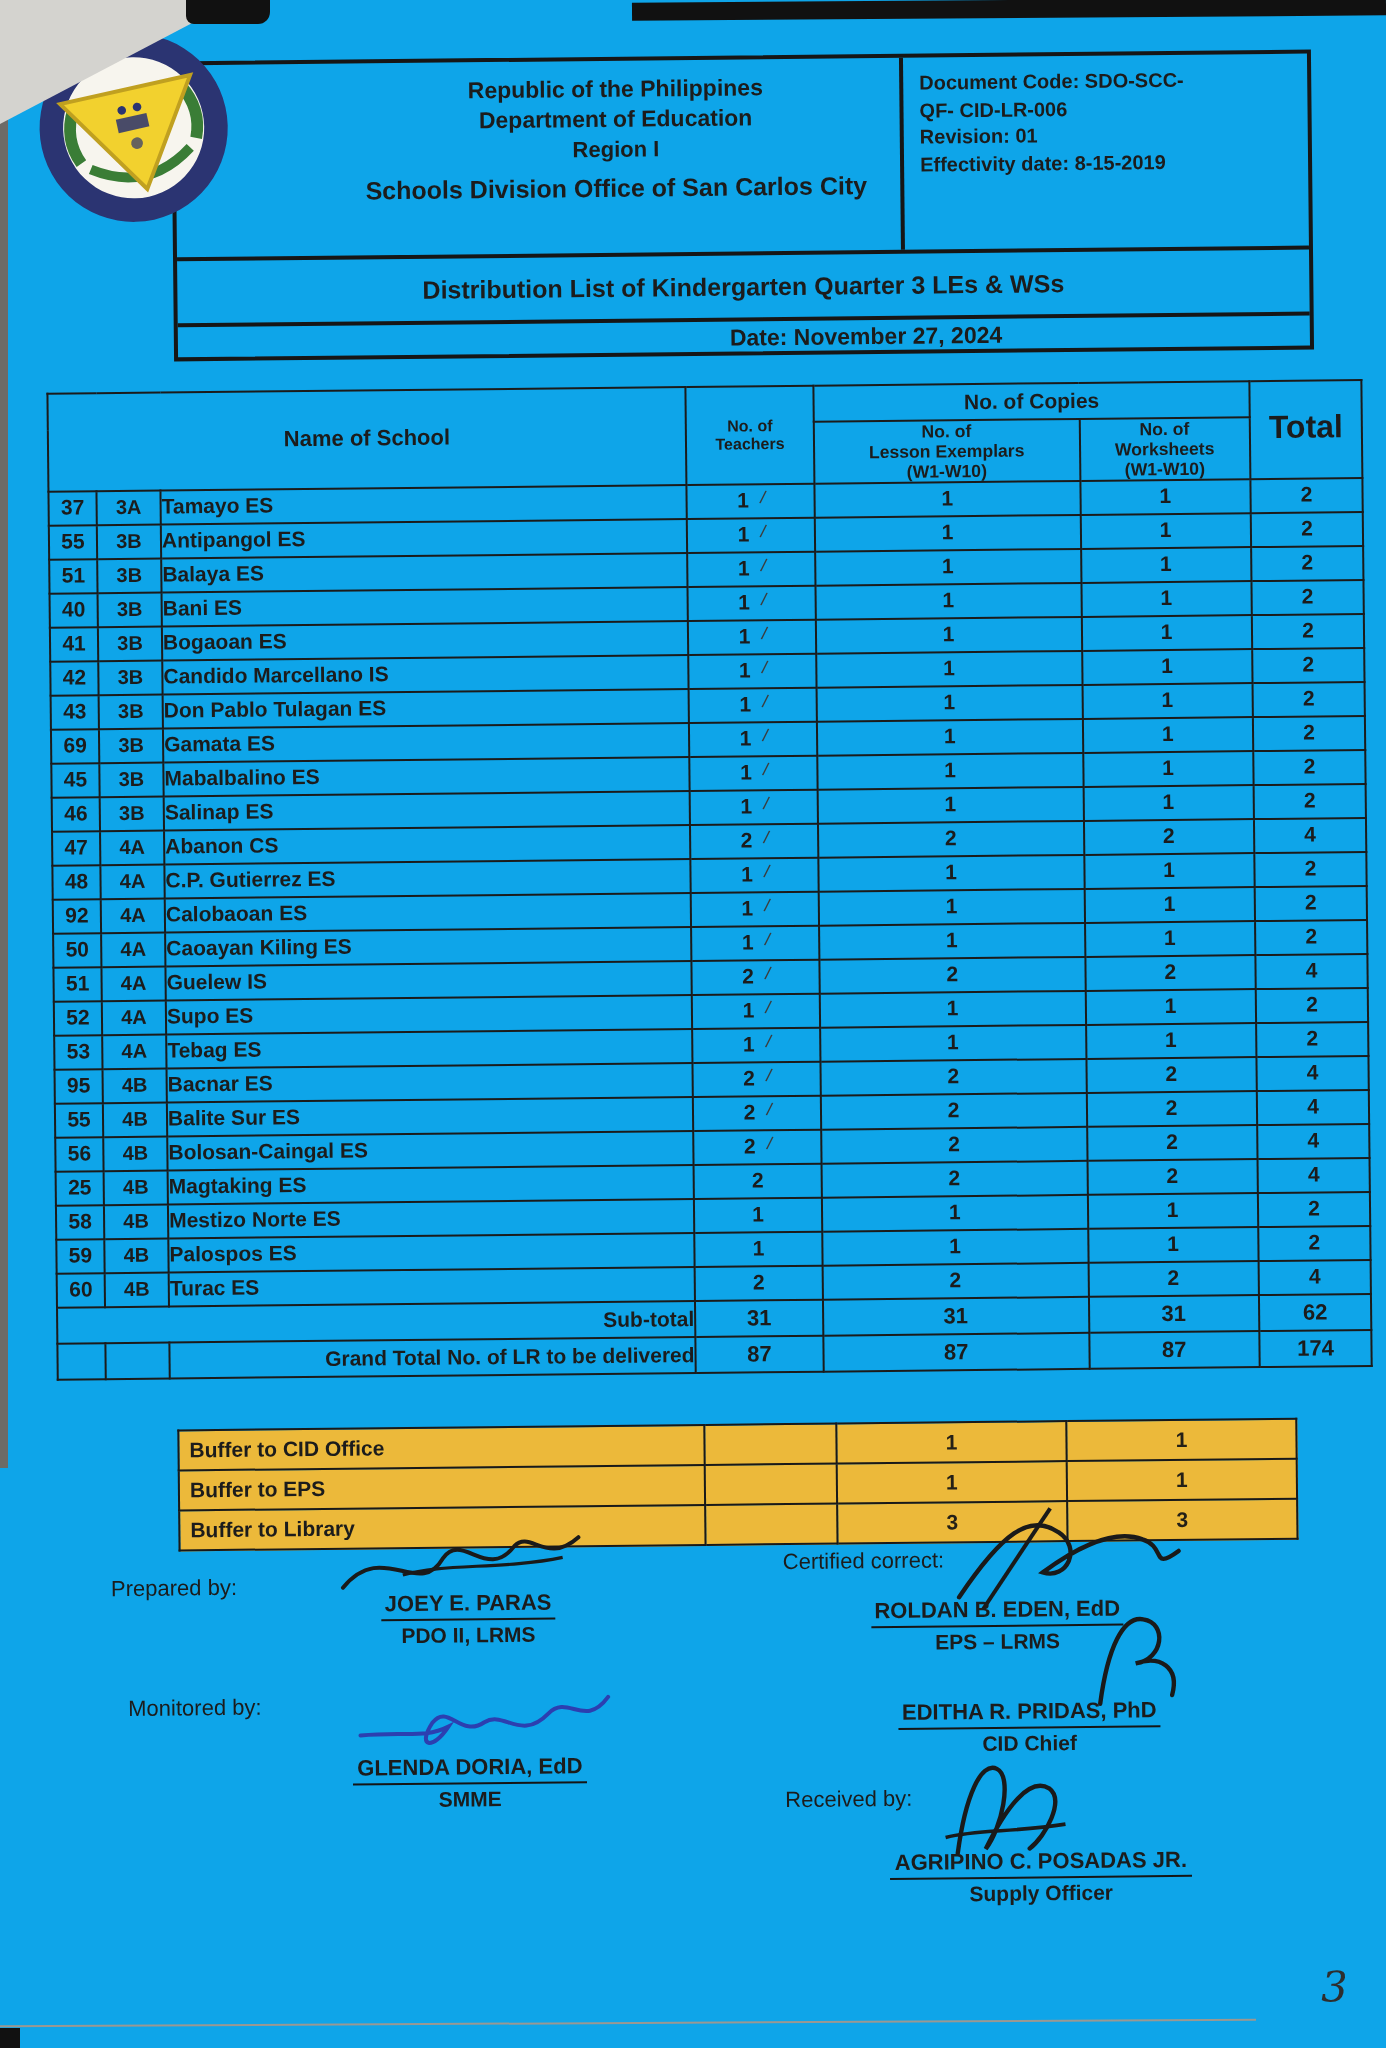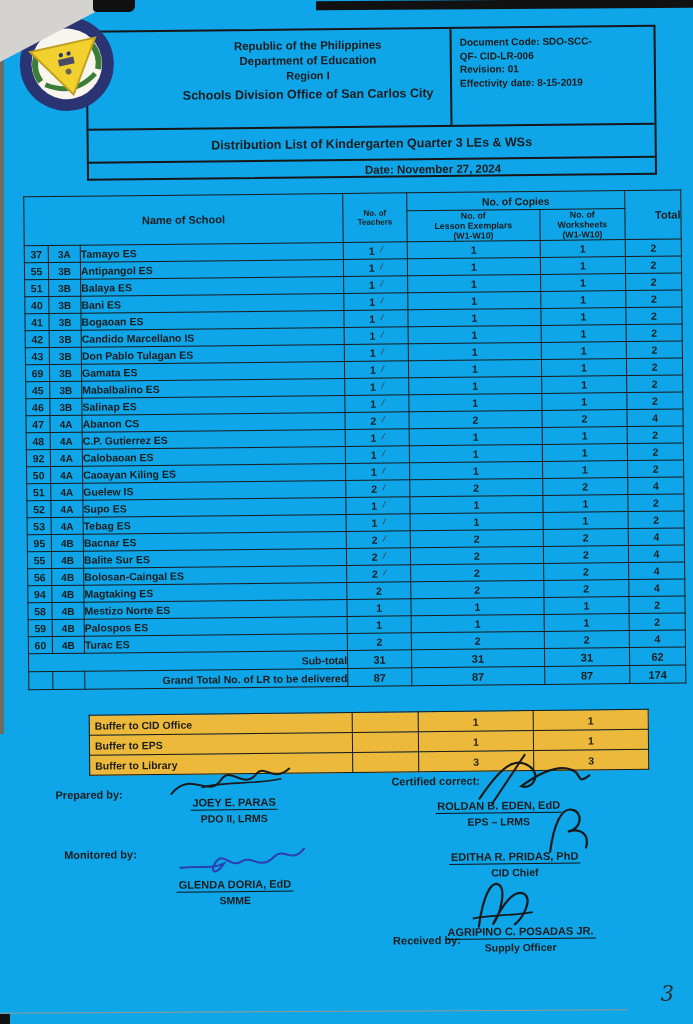--- a/index.html
+++ b/index.html
@@ -36,38 +36,38 @@
 
   
   table{border-collapse:collapse;}
   .main-table{position:absolute;left:26px;top:193px;width:658px;}
   .main-table th,.main-table td{border:1.6px solid #1b1b1b;padding:0;}
   .main-table th{font-weight:700;}
   .th-name{font-size:11px;}
   .th-teachers{font-size:8px;line-height:9px;width:63px;}
   .th-copies{font-size:10.5px;height:17px;}
   .th-sub{font-size:8.8px;line-height:10px;}
-  .th-total{font-size:11px;width:55px;text-align:right;}
+  .th-total{font-size:16px;width:55px;}
   .cell-no{width:23px;text-align:center;font-size:10.5px;font-weight:800;height:16px;}
   .cell-dist{width:31px;text-align:center;font-size:10px;font-weight:700;}
   .cell-name{width:262px;text-align:left;font-size:10.5px;font-weight:700;padding-left:3px;}
   .cell-num{text-align:center;font-size:10.5px;font-weight:700;}
   .tick{display:inline-block;font-weight:400;font-size:9px;transform:rotate(12deg) translateY(-2px);margin-left:5px;color:#3c3c3c;}
   .sum-label{text-align:right;font-size:10.5px;font-weight:700;padding-right:4px;}
   .sum-val{text-align:center;font-size:11px;font-weight:800;height:17px;}
 
   
   .buffer-table{position:absolute;left:86px;top:712px;}
   .buffer-table td{border:1.6px solid #191919;background:#ecb93a;height:17px;}
   .buf-label{width:256px;font-size:10.5px;font-weight:700;padding-left:5px;text-align:left;}
   .buf-teachers{width:63px;}
   .buf-val{width:112px;text-align:center;font-size:10.5px;font-weight:800;color:#242017;}
 
   
-  .flabel{position:absolute;font-weight:700;font-size:11px;}
+  .flabel{position:absolute;font-weight:400;font-size:11px;}
   .fname{position:absolute;text-align:center;font-weight:700;font-size:11px;}
   .fname span{display:inline-block;border-bottom:1.6px solid #151515;padding:0 2px 1px 2px;}
   .ftitle{position:absolute;text-align:center;font-weight:700;font-size:10.5px;}
   .sig{position:absolute;}
   .page-num{position:absolute;left:655px;top:985px;font-family:"DejaVu Serif", serif;font-style:italic;font-size:21px;color:#2e2e2e;}
 </style>
 </head>
 <body>
 
 <div class="page">
@@ -309,21 +309,21 @@
           <tr>
             <td class="cell-no">56</td>
             <td class="cell-dist">4B</td>
             <td class="cell-name">Bolosan-Caingal ES</td>
             <td class="cell-num">2<span class="tick">/</span></td>
             <td class="cell-num">2</td>
             <td class="cell-num">2</td>
             <td class="cell-num">4</td>
           </tr>
           <tr>
-            <td class="cell-no">94</td>
+            <td class="cell-no">25</td>
             <td class="cell-dist">4B</td>
             <td class="cell-name">Magtaking ES</td>
             <td class="cell-num">2</td>
             <td class="cell-num">2</td>
             <td class="cell-num">2</td>
             <td class="cell-num">4</td>
           </tr>
           <tr>
             <td class="cell-no">58</td>
             <td class="cell-dist">4B</td>
@@ -417,21 +417,21 @@
     </svg>
     <div class="fname" style="left:390px;top:801px;width:210px;"><span>ROLDAN B. EDEN, EdD</span></div>
     <div class="ftitle" style="left:390px;top:817px;width:210px;">EPS – LRMS</div>
 
     <svg class="sig" style="left:528px;top:806px;" width="70" height="52">
       <path d="M18,48 C22,20 30,4 40,6 C52,8 50,26 36,28 C48,24 58,30 54,44" stroke="#1a1a1a" stroke-width="2.2" fill="none" stroke-linecap="round"></path>
     </svg>
     <div class="fname" style="left:398px;top:852px;width:225px;"><span>EDITHA R. PRIDAS, PhD</span></div>
     <div class="ftitle" style="left:398px;top:868px;width:225px;">CID Chief</div>
 
-    <div class="flabel" style="left:388px;top:895px;margin-top:40px;">Received by:</div>
+    <div class="flabel" style="left:388px;top:895px;">Received by:</div>
     <svg class="sig" style="left:458px;top:876px;" width="90" height="58">
       <path d="M16,52 C20,24 28,6 36,10 C44,14 38,40 30,50 C40,30 52,14 62,20 C70,26 60,44 52,50" stroke="#1a1a1a" stroke-width="2.2" fill="none" stroke-linecap="round"></path>
       <path d="M10,44 C26,40 44,42 70,38" stroke="#1a1a1a" stroke-width="1.8" fill="none"></path>
     </svg>
     <div class="fname" style="left:398px;top:927px;width:235px;"><span>AGRIPINO C. POSADAS JR.</span></div>
     <div class="ftitle" style="left:398px;top:943px;width:235px;">Supply Officer</div>
 
     <div class="page-num">3</div>
   </div>
 

